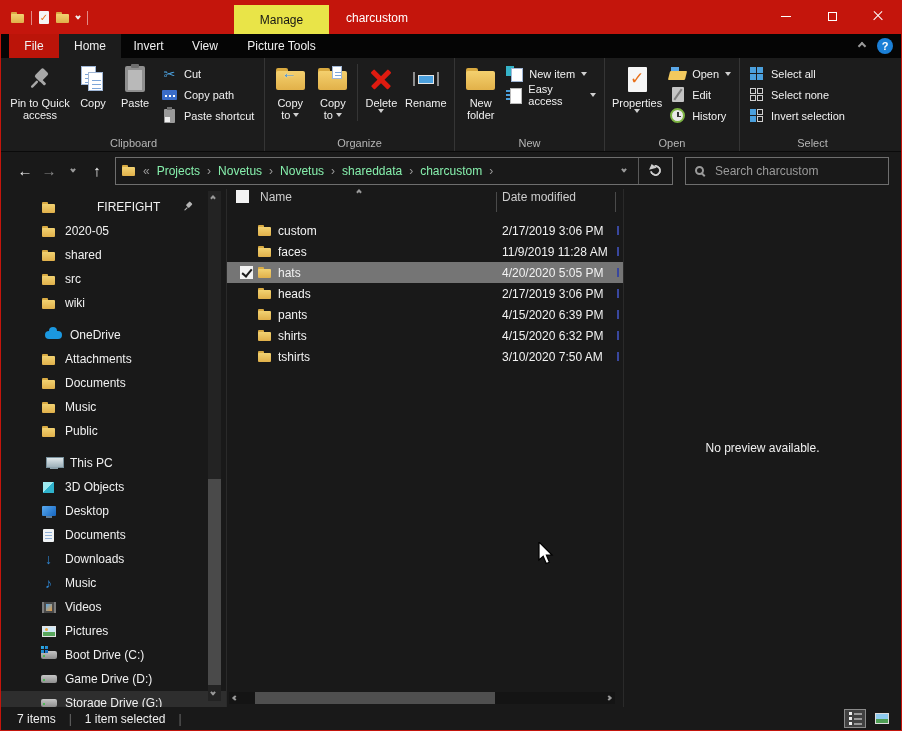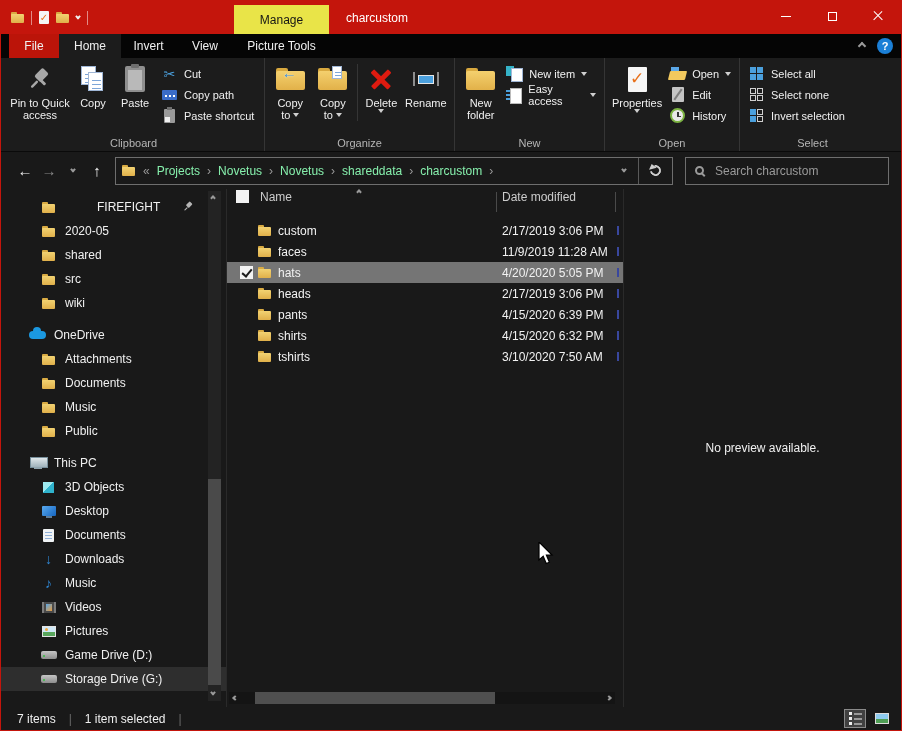--- a/index.html
+++ b/index.html
@@ -124,21 +124,21 @@
   .refresh-ic::after{content:"";position:absolute;left:-4px;top:-2px;border-top:4px solid transparent;border-bottom:4px solid transparent;border-right:5px solid #cdcdcd;transform:rotate(40deg);}
   .searchbox{margin-left:12px;width:204px;height:28px;border:1px solid #6e6e6e;background:#191919;display:flex;align-items:center;padding:0 9px;gap:9px;}
   .mag{width:9px;height:9px;border:2px solid #9a9a9a;border-radius:50%;position:relative;flex:none;}
   .mag::after{content:"";position:absolute;width:2px;height:5px;background:#9a9a9a;right:-2px;bottom:-4px;transform:rotate(-45deg);}
   .searchbox input{background:transparent;border:none;outline:none;color:#cfcfcf;font-family:inherit;font-size:12px;width:100%;}
   .searchbox input::placeholder{color:#9a9a9a;}
   
   .main{display:flex;height:518px;position:relative;}
   .sidebar{width:226px;position:relative;overflow:hidden;border-right:1px solid #2a2a2a;}
   .side-item{height:24px;display:flex;align-items:center;gap:8px;position:relative;}
-  .side-item.lv1{padding-left:28px;}
+  .side-item.lv1{padding-left:44px;}
   .side-item.lv2{padding-left:39px;}
   .side-item.gap{margin-top:8px;}
   .side-item.first{margin-top:6px;gap:40px;}
   .side-item.hl{background:#2e2e2e;}
   .sideicon{width:17px;display:flex;align-items:center;justify-content:center;flex:none;}
   .pin-mini{position:absolute;right:32px;top:6px;}
   .ic-cloud{width:17px;height:8px;background:#1b98e0;border-radius:6px;position:relative;}
   .ic-cloud::before{content:"";position:absolute;left:4px;top:-4px;width:8px;height:8px;background:#1b98e0;border-radius:50%;}
   .ic-pc{width:16px;height:12px;position:relative;}
   .ic-pc::before{content:"";position:absolute;left:0;top:0;width:16px;height:9px;background:linear-gradient(#dfe7ea,#9fb2bb);border:1px solid #78909c;}
@@ -593,20 +593,26 @@
           <span>Videos</span>
         </div>
       <div class="side-item lv2">
           <span class="sideicon">
             <span class="ic-pic"></span>
           </span>
           <span>Pictures</span>
         </div>
       <div class="side-item lv2">
           <span class="sideicon">
+            <span class="ic-drive win"></span>
+          </span>
+          <span>Boot Drive (C:)</span>
+        </div>
+      <div class="side-item lv2">
+          <span class="sideicon">
             <span class="ic-drive"></span>
           </span>
           <span>Game Drive (D:)</span>
         </div>
       <div class="side-item lv2 hl">
           <span class="sideicon">
             <span class="ic-drive"></span>
           </span>
           <span>Storage Drive (G:)</span>
         </div>

